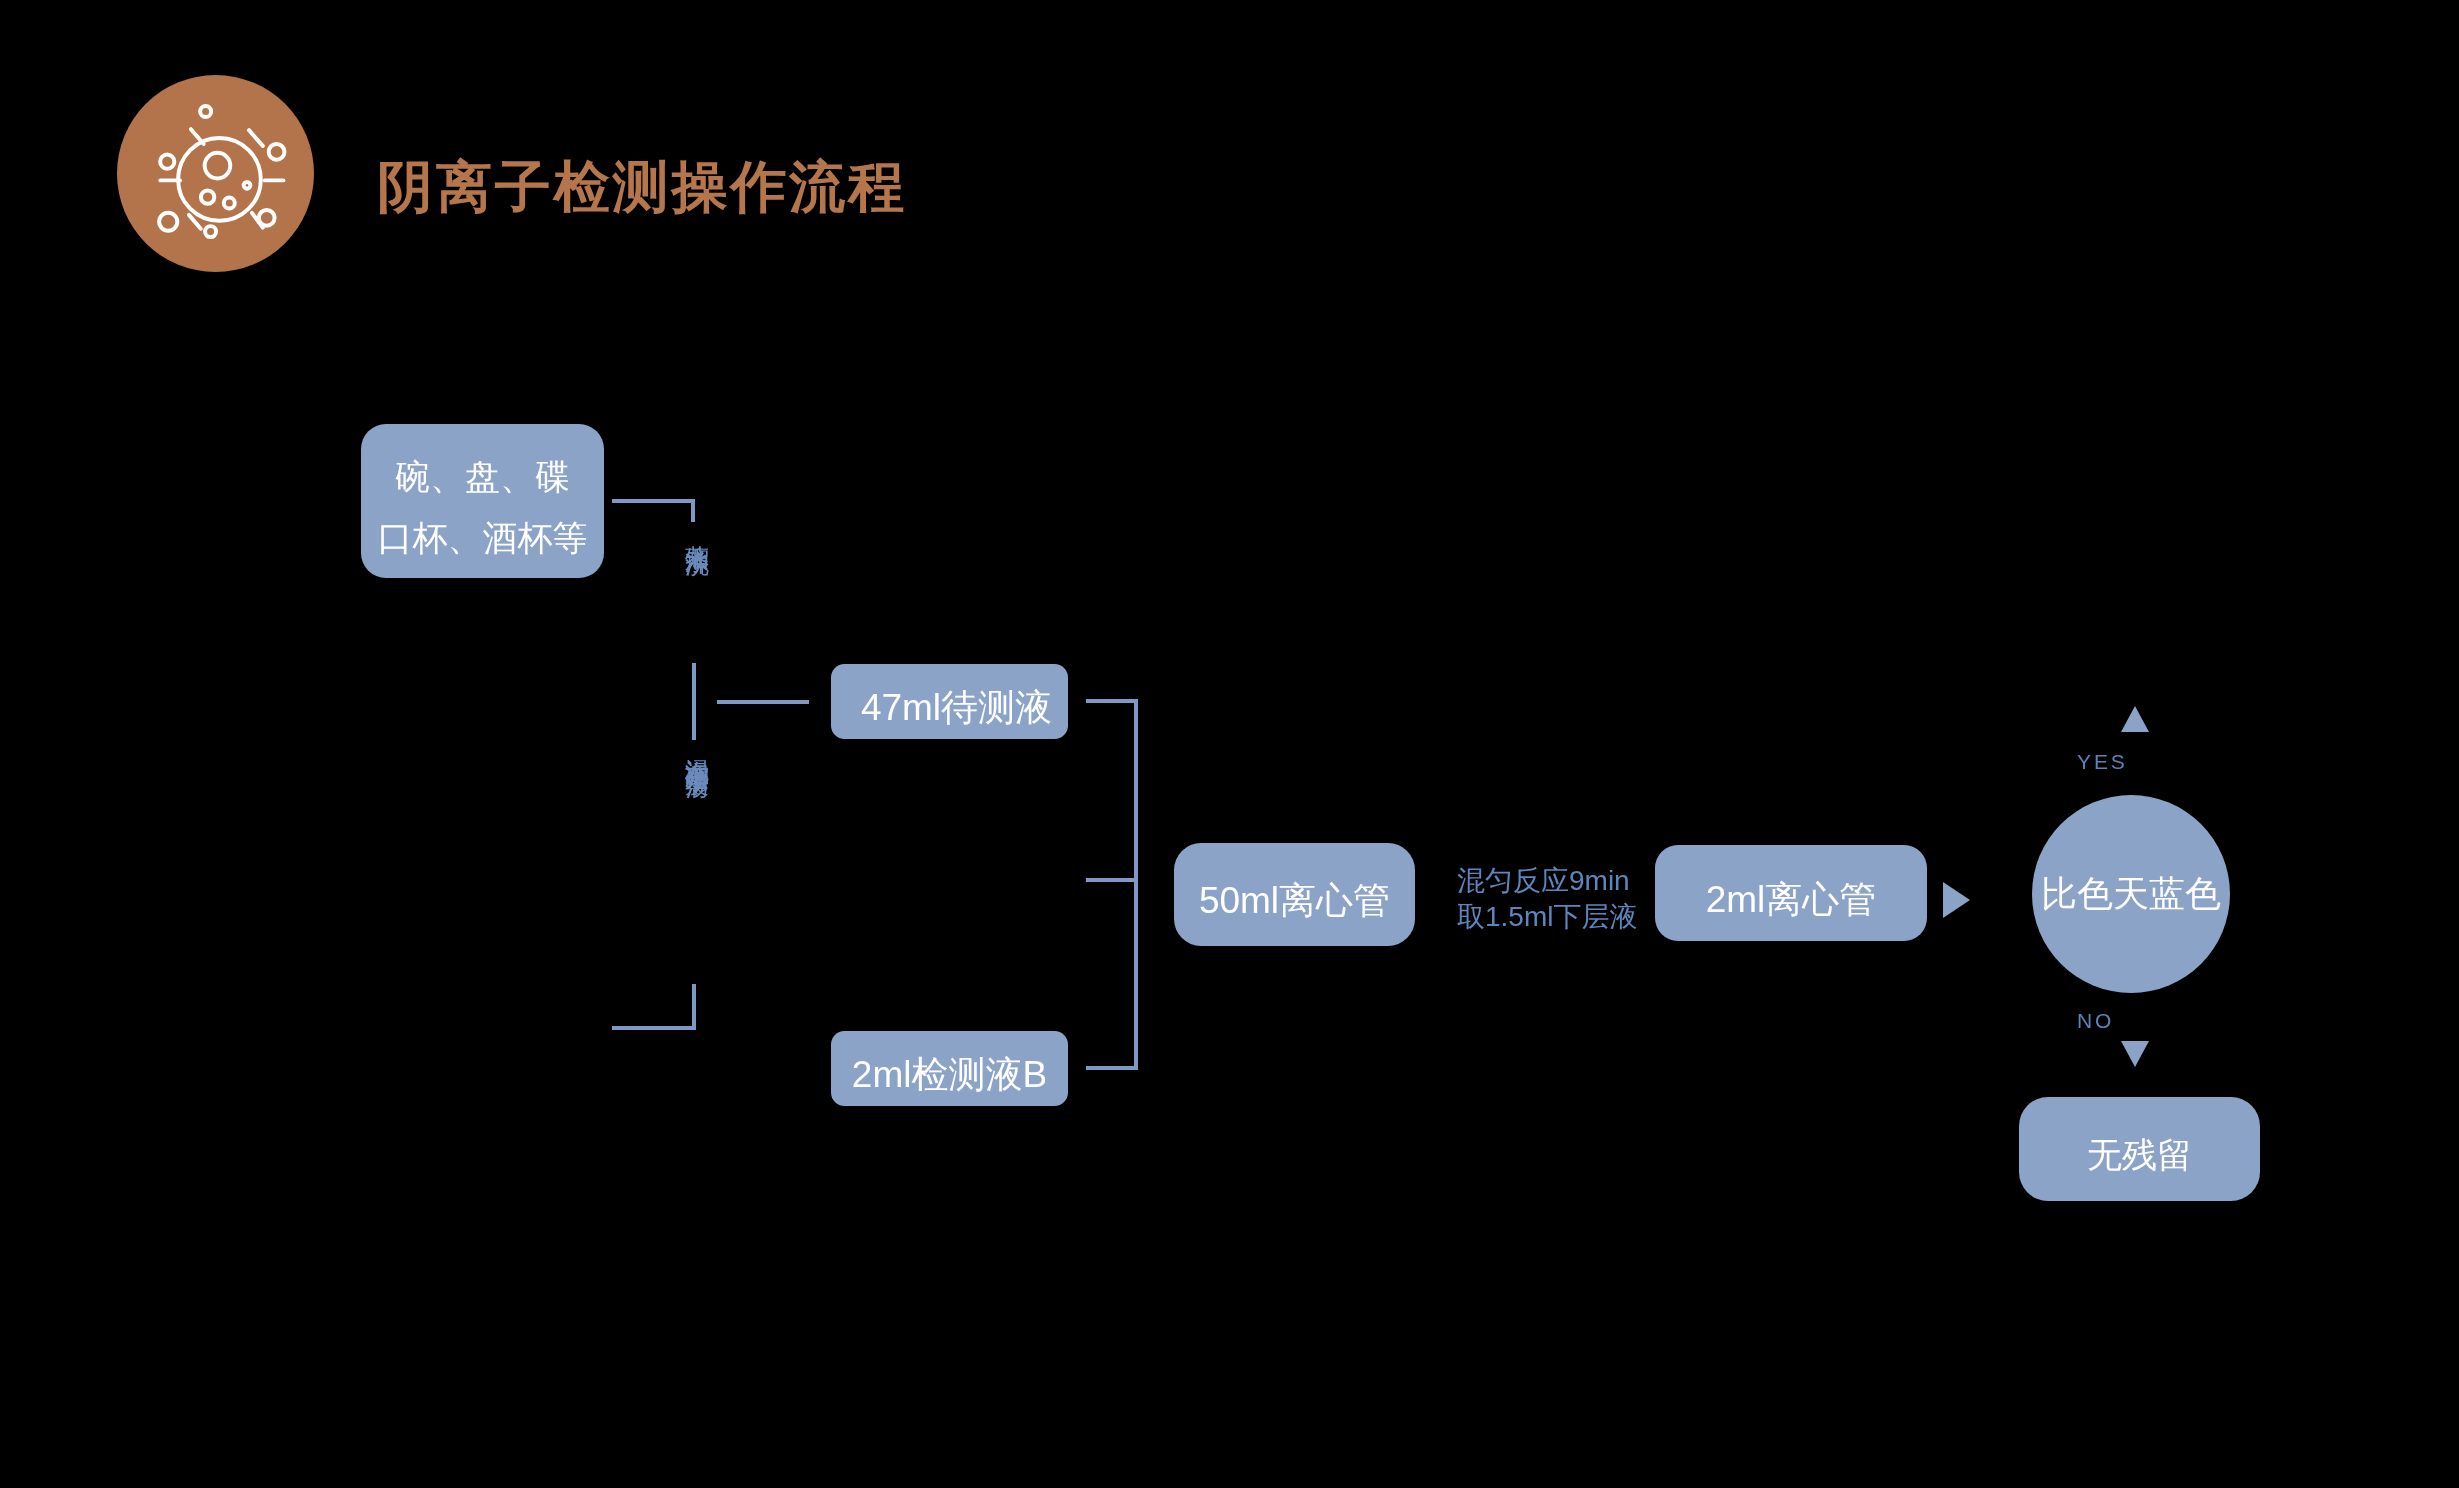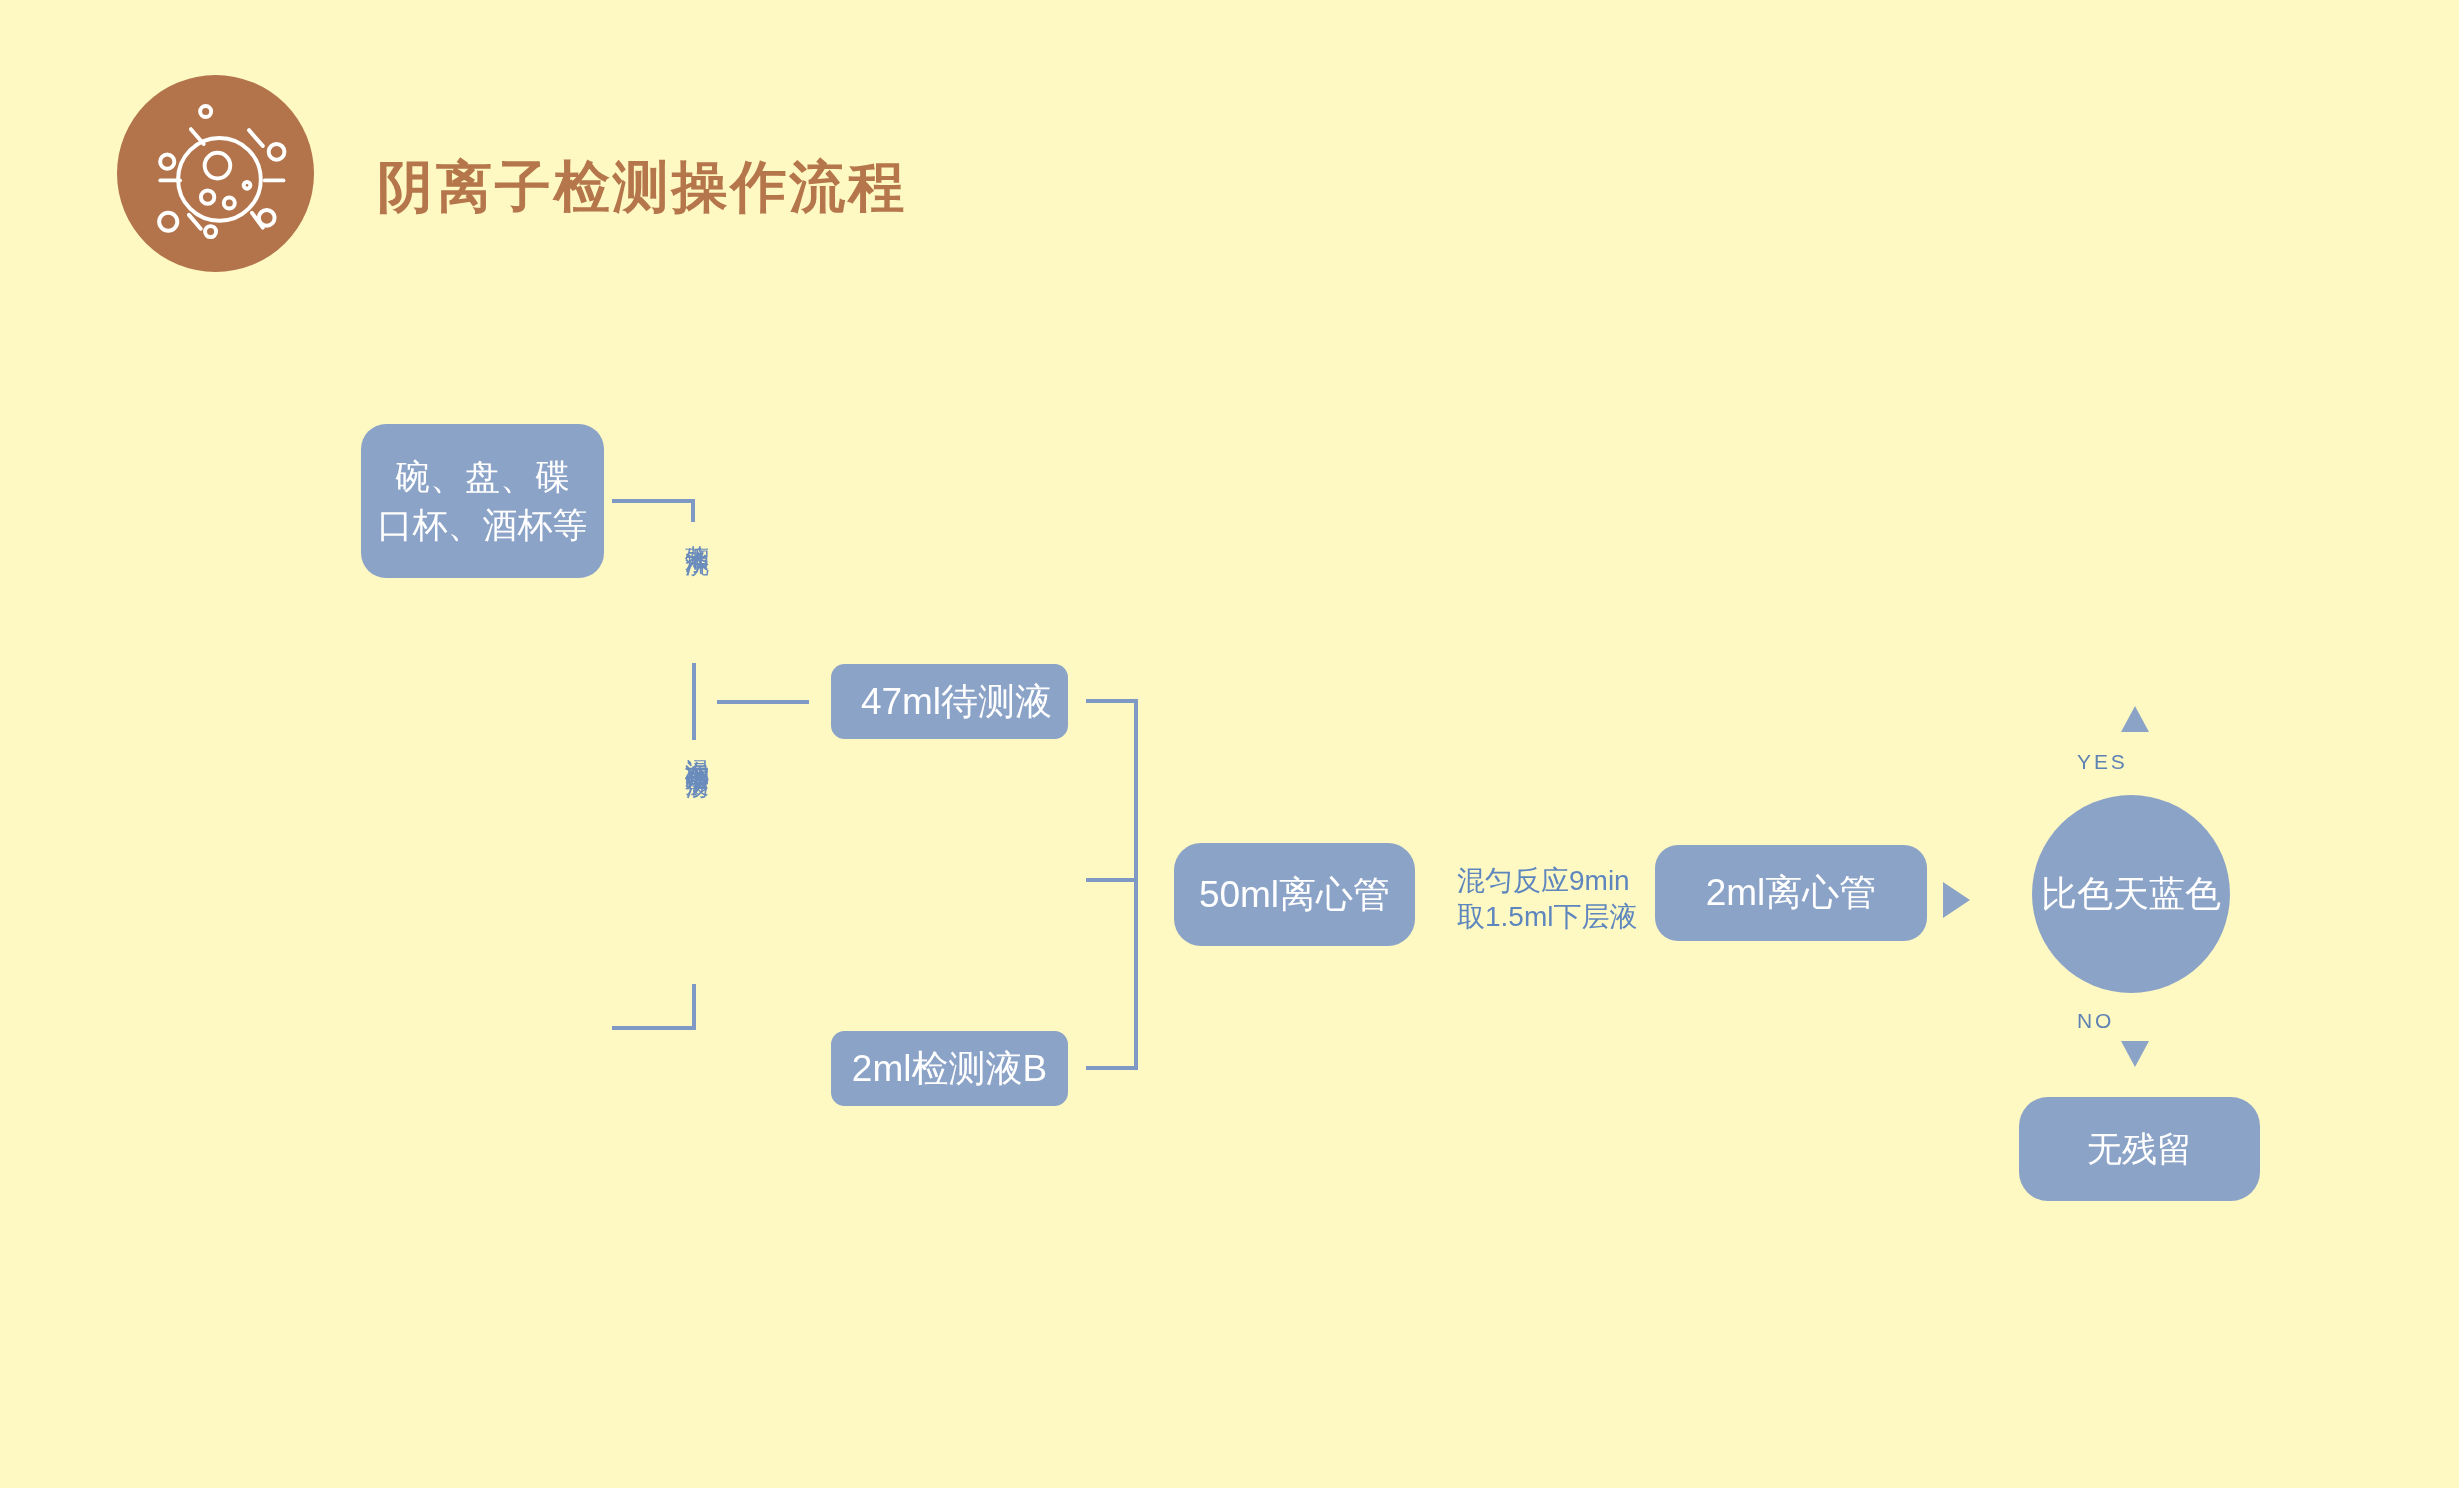--- a/index.html
+++ b/index.html
@@ -1,39 +1,39 @@
 <!DOCTYPE html>
 <html><head>
 <meta charset="utf-8">
 <style>
   * { margin:0; padding:0; box-sizing:border-box; }
   html,body { background:#ffffff; }
   .canvas {
     position:relative; width:2459px; height:1488px;
-    background:#fef9c3; overflow:hidden;
+    background:#000000; overflow:hidden;
     font-family:"Liberation Sans", sans-serif;
   }
   
   .logo {
     position:absolute; left:117px; top:75px; width:197px; height:197px;
     border-radius:50%; background:#b3744b;
   }
   .logo svg { position:absolute; inset:0; width:100%; height:100%; }
   .title {
     position:absolute; left:377px; top:150px;
     font-size:56px; font-weight:bold; color:#b5764b; letter-spacing:2.9px;
     white-space:nowrap;
   }
   
   .box {
     position:absolute; background:#8ca3c8; color:#ffffff;
     display:flex; flex-direction:column; align-items:center; justify-content:center;
     text-align:center; white-space:nowrap;
   }
-  .box span { display:block; }
+  .box span { display:block;margin-top:13px; }
   .src  { width:243px; height:154px; border-radius:25px; font-size:35px; line-height:48px; }
   .rgt  { width:237px; height:75px;  border-radius:13.4px; font-size:37px; }
   .tube { border-radius:27px; font-size:37px; }
   .res  { border-radius:29px; }
   
   .line { position:absolute; background:#7e9ac4; }
   .vcaption {
     position:absolute; writing-mode:vertical-rl; text-orientation:upright;
     color:#6a8cbd; font-size:24px; letter-spacing:1.9px; left:680px; width:33px;
     text-align:center;

